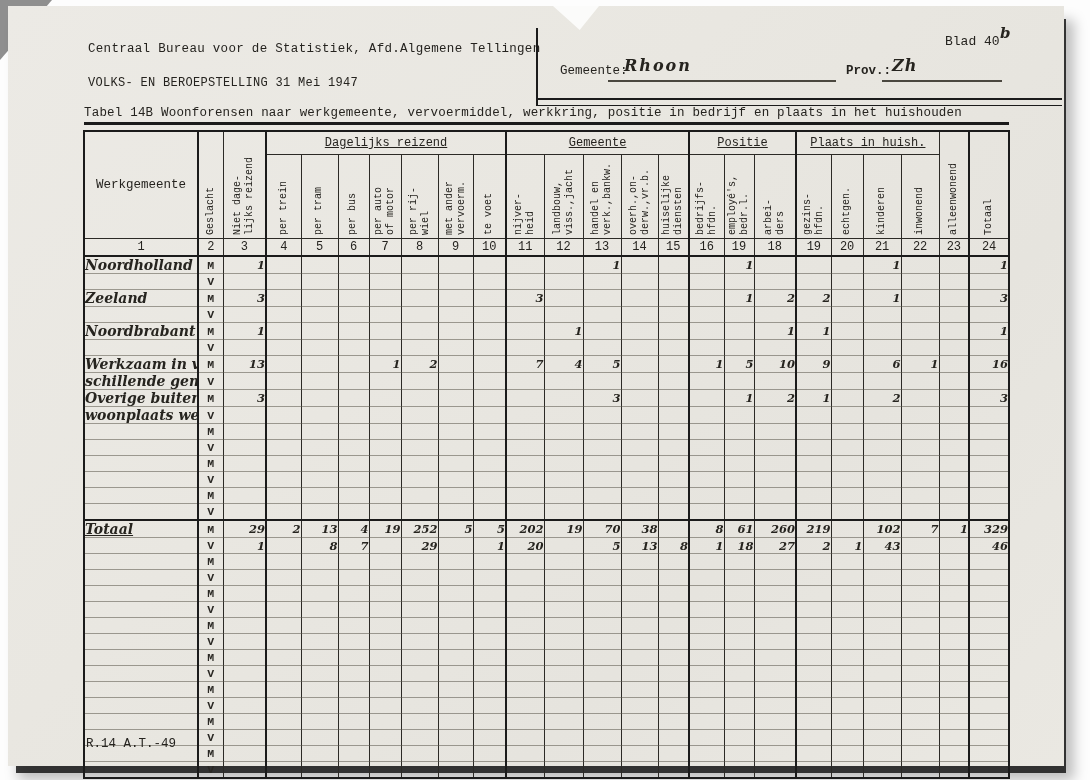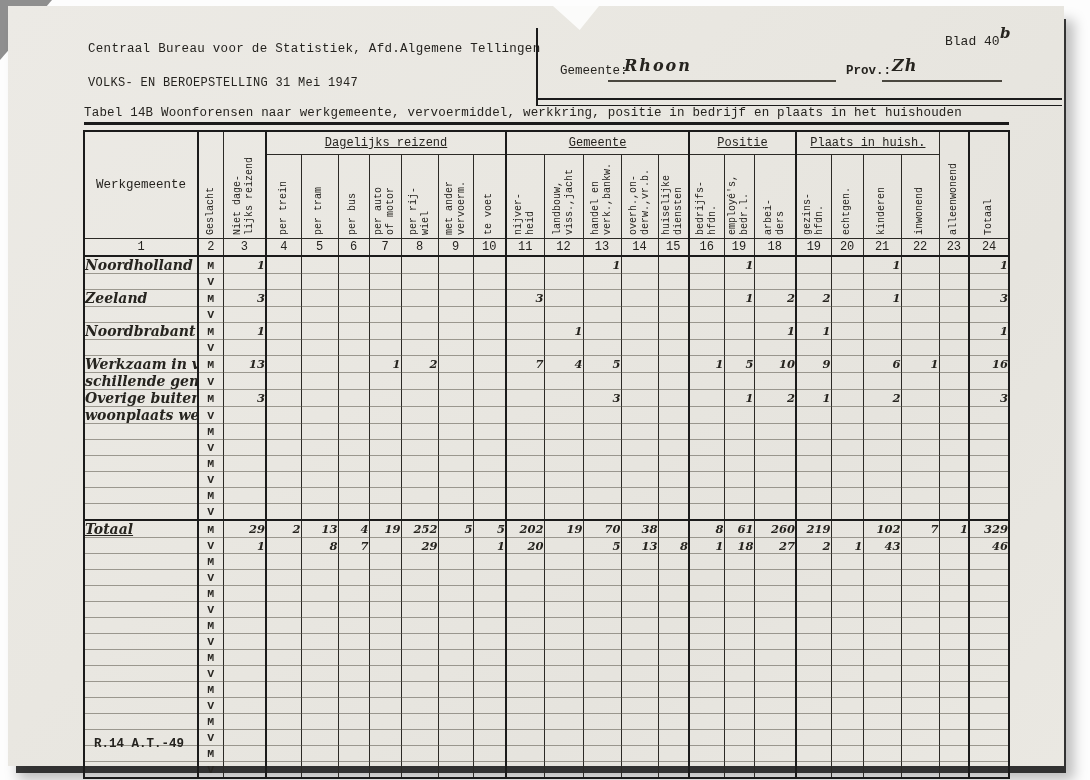--- a/index.html
+++ b/index.html
@@ -25,21 +25,21 @@
   .gemeente-line{left:600px;top:74px;width:228px;height:2px;background:#4a473f;}
   .prov-label{left:838px;top:58px;font-size:12.5px;font-weight:bold;}
   .prov-value{left:884px;top:50px;font-size:16px;letter-spacing:1px;}
   .prov-line{left:874px;top:74px;width:120px;height:2px;background:#4a473f;}
   .under-gemeente-rule{left:528px;top:92px;width:526px;height:5px;
        border-top:2px solid #1b1b1b;border-bottom:1.5px solid #1b1b1b;}
   .blad-label{left:937px;top:28px;font-size:13px;font-weight:normal;}
   .blad-suffix{left:992px;top:18px;font-size:15px;}
   .table-title{left:76px;top:100px;font-size:12.5px;letter-spacing:.2px;}
   .title-rule{left:76px;top:116px;width:925px;height:2.5px;background:#1b1b1b;}
-  .footer-code{left:78px;top:731px;font-size:12.5px;font-weight:bold;margin-left:8px;}
+  .footer-code{left:78px;top:731px;font-size:12.5px;font-weight:normal;}
 
   table.forensen{position:absolute;left:75px;top:124px;border-collapse:collapse;
        table-layout:fixed;width:925px;border:2px solid #1b1b1b;}
   table.forensen td{border-left:1px solid #2c2a26;border-right:1px solid #2c2a26;
        padding:0;overflow:hidden;}
   td.hv{border-left:2px solid #1b1b1b !important;}
   thead td{border-bottom:1px solid #2c2a26;}
   td.group-hdr{font-size:12px;text-align:center;height:22px;color:#25231f;
        border-bottom:1px solid #2c2a26;text-decoration:underline;}
   td.rot{vertical-align:bottom;}

